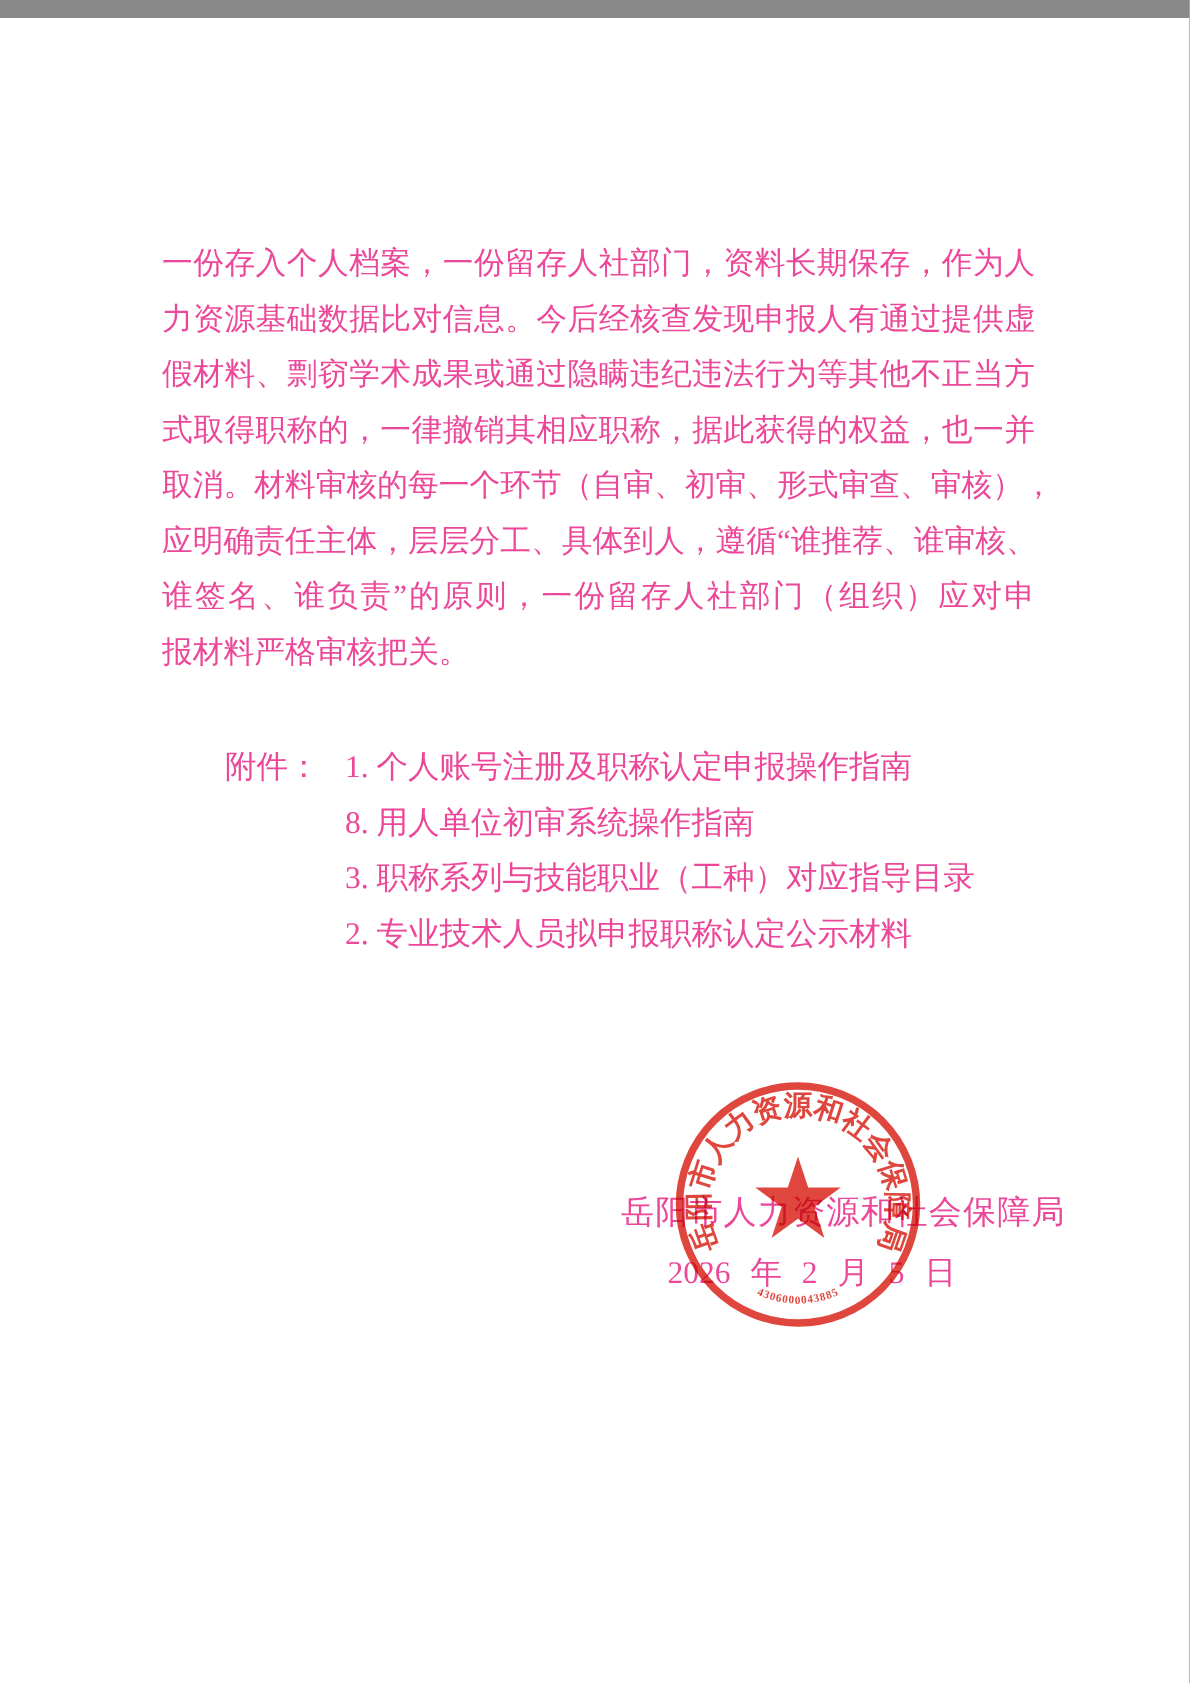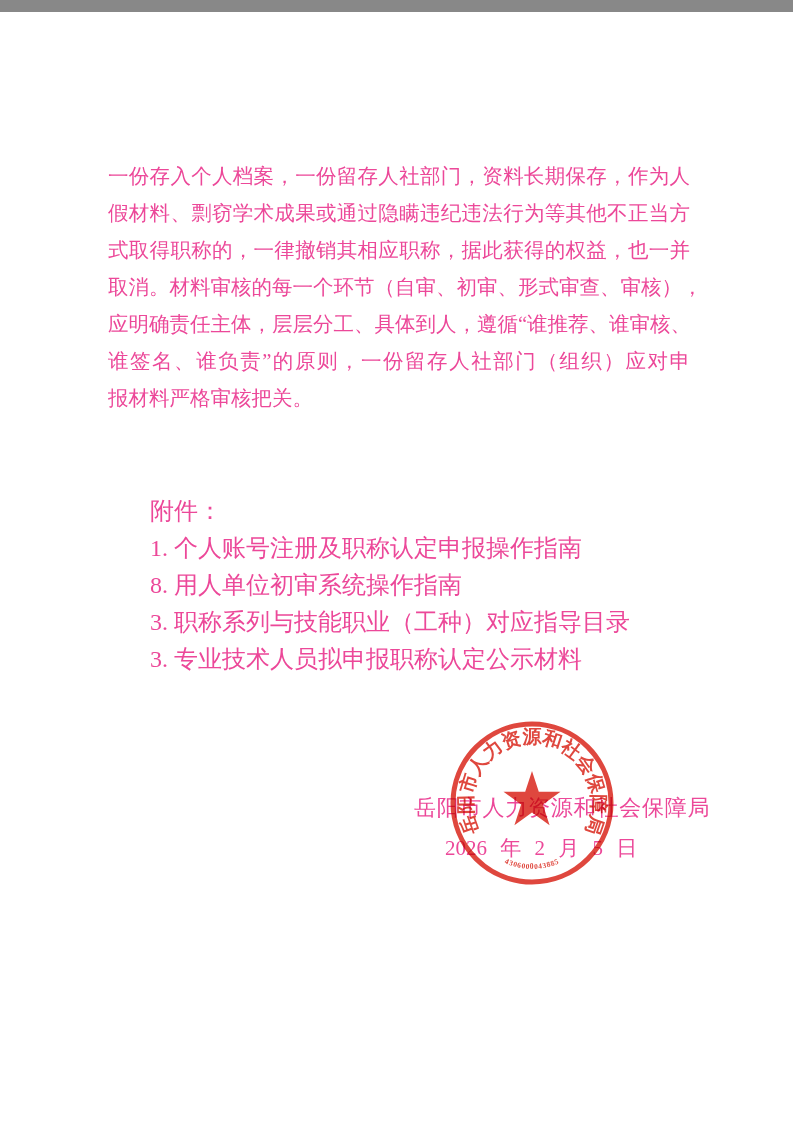--- a/index.html
+++ b/index.html
@@ -21,22 +21,22 @@
     height:37px;
     text-align:justify;
     text-align-last:justify;
     text-justify:inter-character;
     white-space:nowrap;
   }
   .pline.last { text-align:center; text-align-last:left; }
   
   .attach {
     position:absolute; left:150px; top:481px;
-    font-size:24px; line-height:37px;
-    display:flex; align-items:flex-start;flex-direction:column;
+    font-size:21px; line-height:37px;
+    display:flex; align-items:flex-start;
   }
   .attach-label { width:80px; flex:0 0 auto; }
   .attach-items .attach-item { height:37px; white-space:nowrap; }
   
   .sig {
     position:absolute; left:414px; top:782px;
     font-size:22px; line-height:28px; letter-spacing:0.8px;
     white-space:nowrap;
   }
   .date {
@@ -56,35 +56,36 @@
     font-weight:bold;
   }
 </style>
 </head>
 <body>
 
 <div class="page">
 
   <div class="para">
     <div class="pline">一份存入个人档案，一份留存人社部门，资料长期保存，作为人</div>
+    <div class="pline">力资源基础数据比对信息。今后经核查发现申报人有通过提供虚</div>
     <div class="pline">假材料、剽窃学术成果或通过隐瞒违纪违法行为等其他不正当方</div>
     <div class="pline">式取得职称的，一律撤销其相应职称，据此获得的权益，也一并</div>
     <div class="pline">取消。材料审核的每一个环节（自审、初审、形式审查、审核），</div>
     <div class="pline">应明确责任主体，层层分工、具体到人，遵循“谁推荐、谁审核、</div>
     <div class="pline">谁签名、谁负责”的原则，一份留存人社部门（组织）应对申</div>
     <div class="pline last">报材料严格审核把关。</div>
   </div>
 
   <div class="attach">
     <div class="attach-label">附件：</div>
     <div class="attach-items">
       <div class="attach-item">1. 个人账号注册及职称认定申报操作指南</div>
       <div class="attach-item">8. 用人单位初审系统操作指南</div>
       <div class="attach-item">3. 职称系列与技能职业（工种）对应指导目录</div>
-      <div class="attach-item">3. 专业技术人员拟申报职称认定公示材料</div>
+      <div class="attach-item">2. 专业技术人员拟申报职称认定公示材料</div>
     </div>
   </div>
 
   <div class="sig">岳阳市人力资源和社会保障局</div>
   <div class="date">2026 年 2 月 5 日</div>
 
   <svg class="seal" viewBox="0 0 170 170" aria-hidden="true">
     <circle cx="85" cy="85" r="79" fill="none" stroke-width="5" stroke="#dd392f"></circle>
     <path id="sealArc" d="M 30.6 110.4 A 60 60 0 1 1 139.4 110.4" fill="none"></path>
     <text font-size="19" fill="#dd392f">

